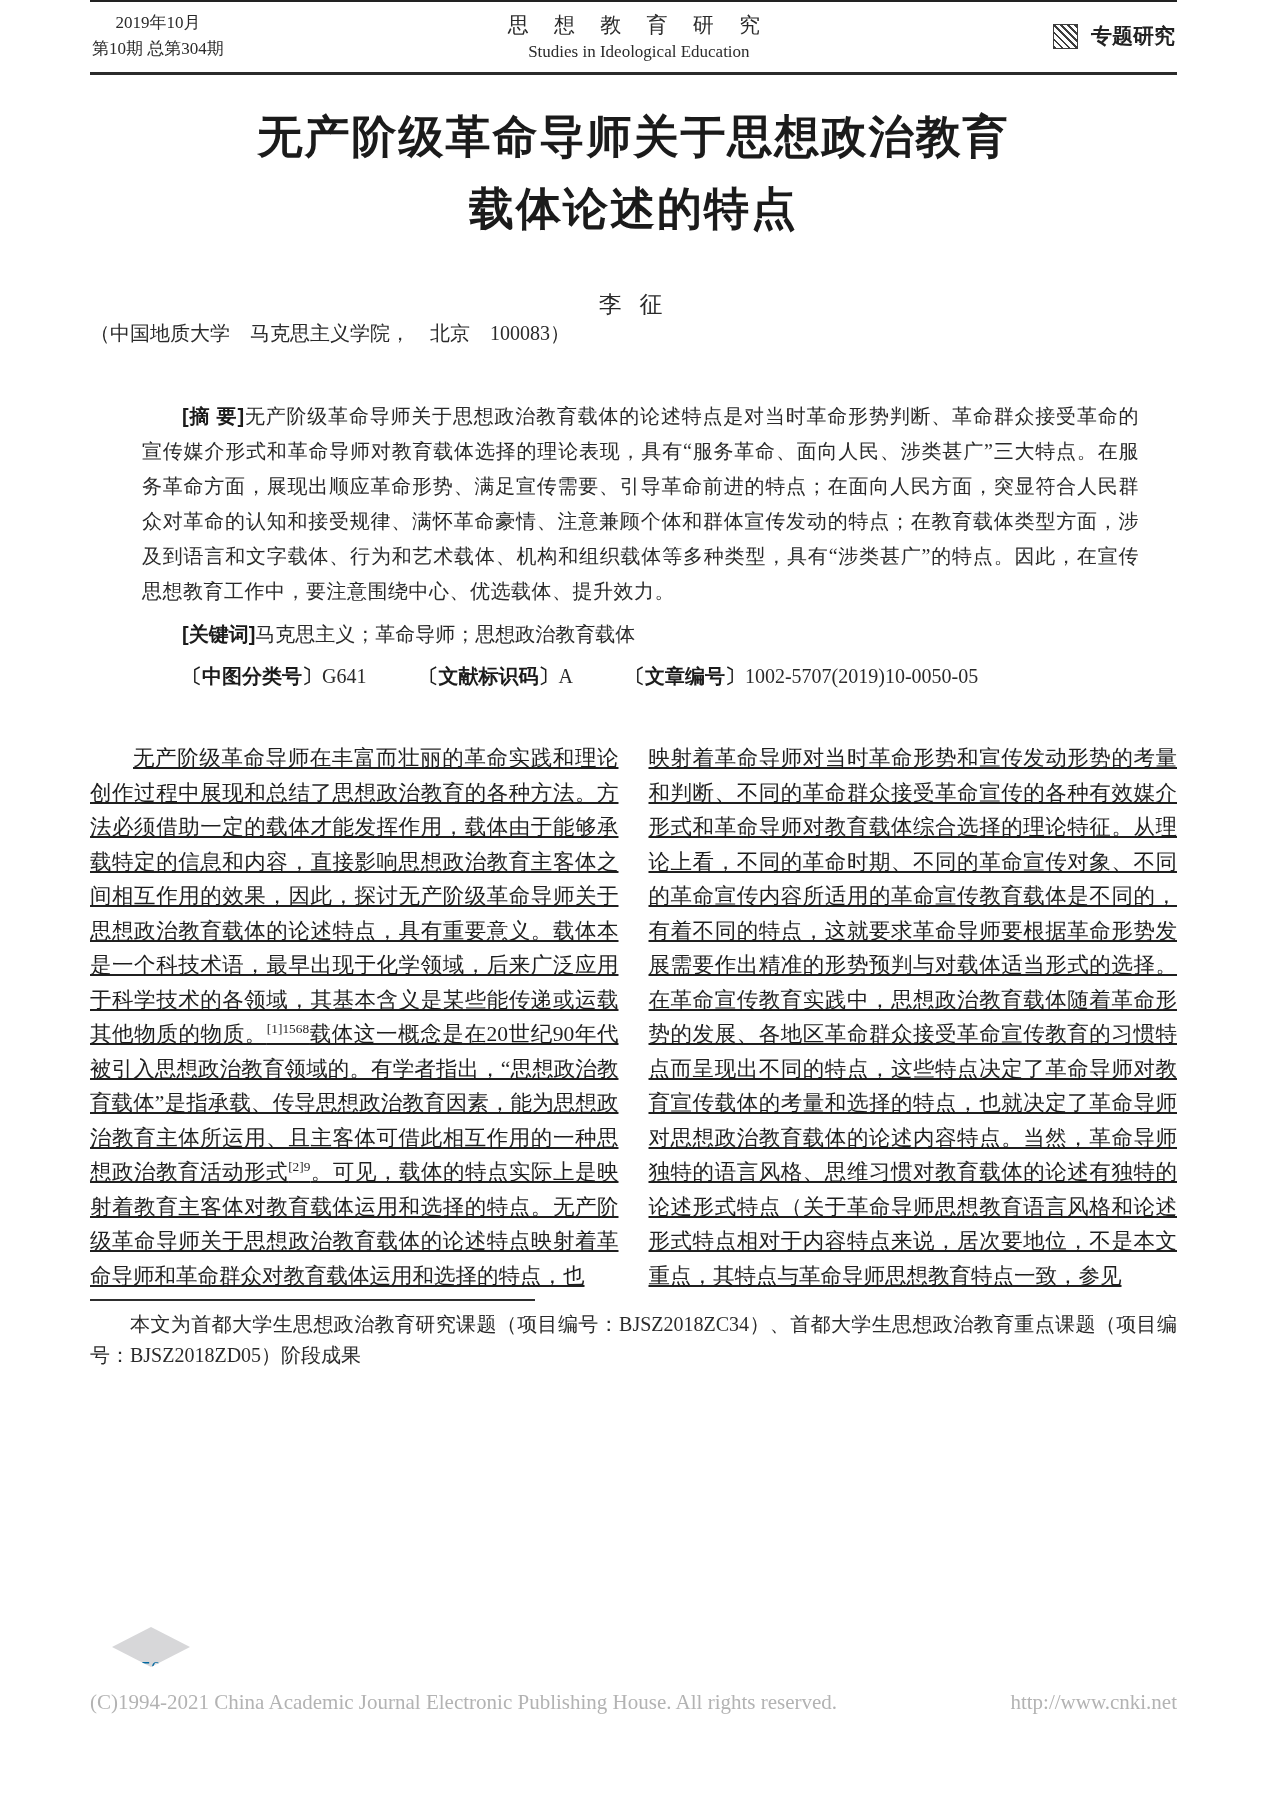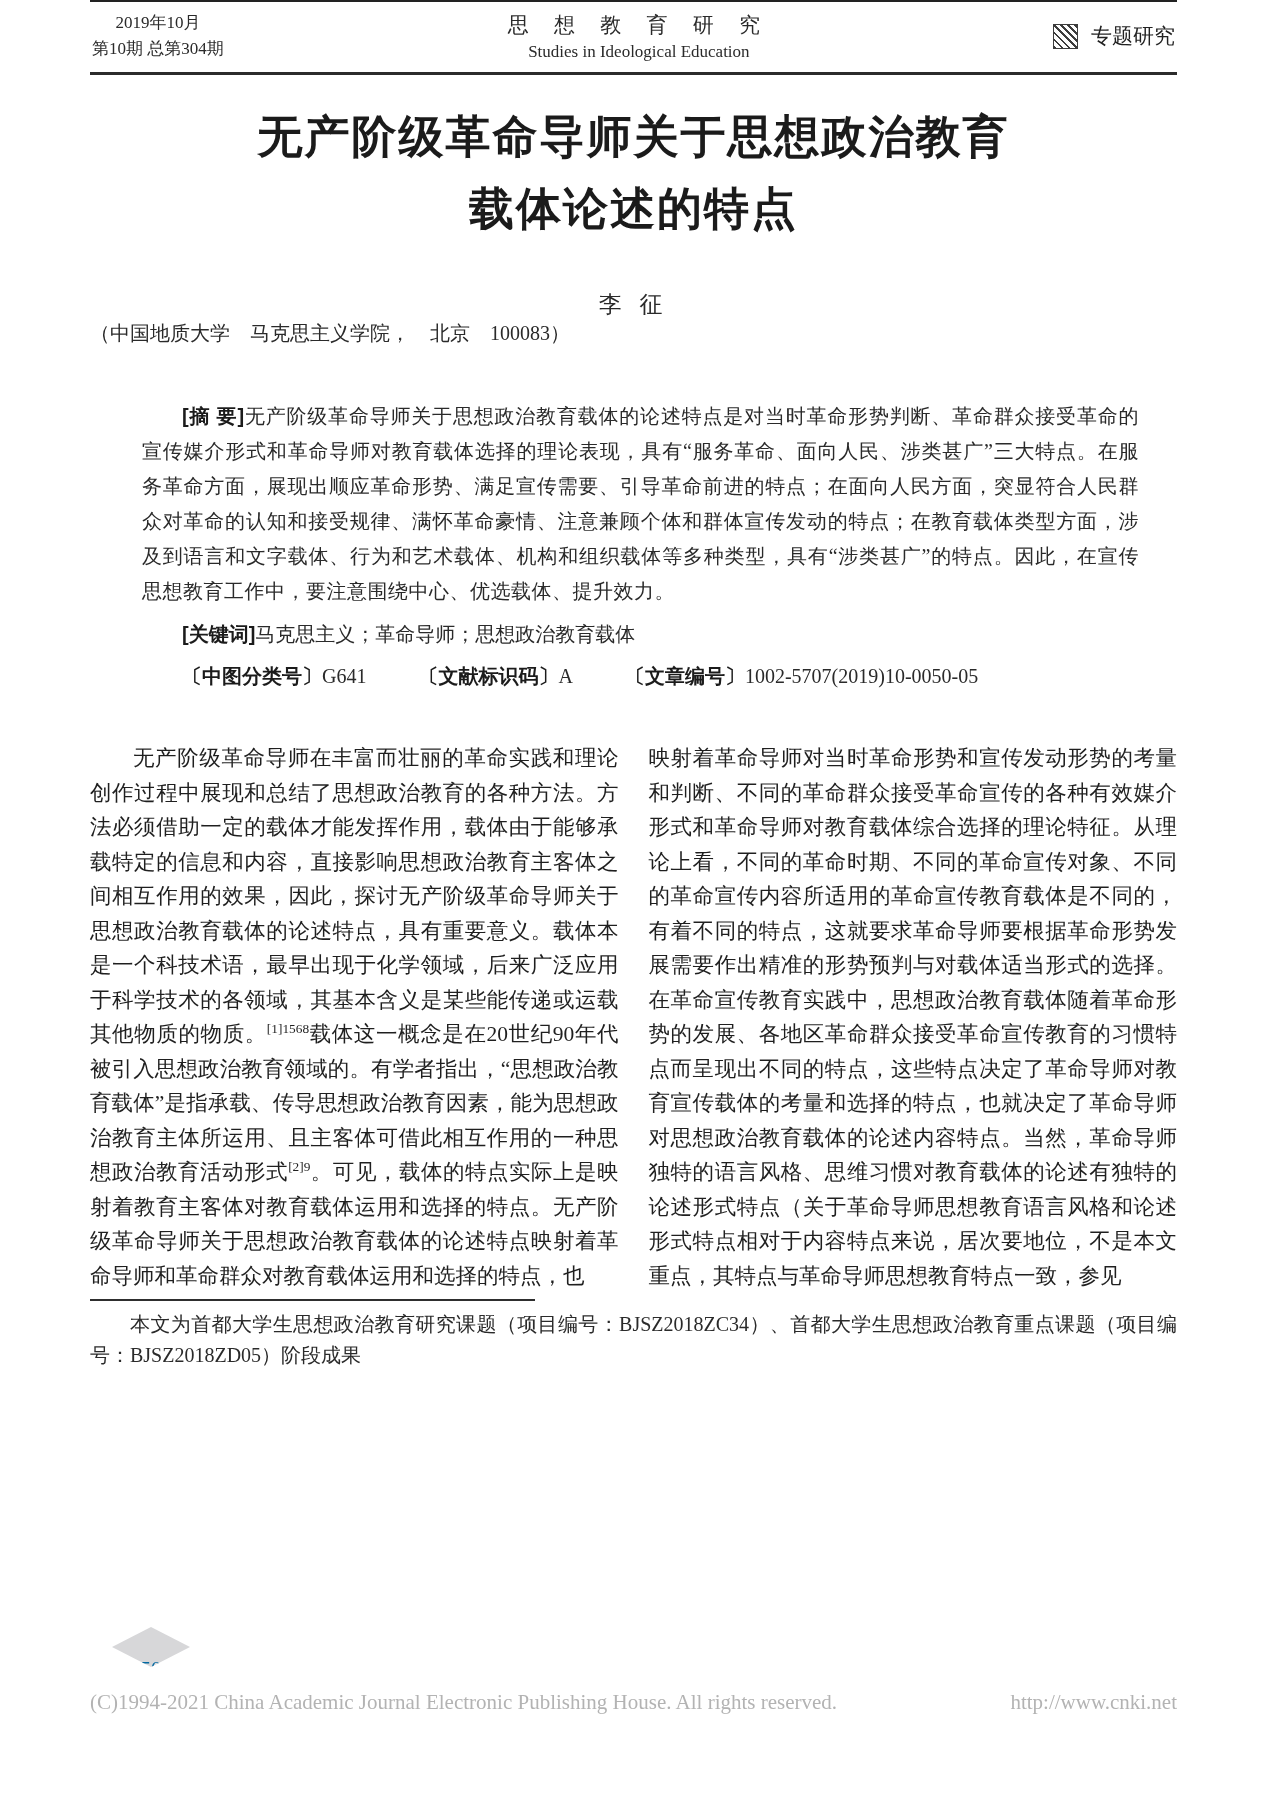--- a/index.html
+++ b/index.html
@@ -54,20 +54,21 @@
   }
   .hatch-icon {
     width: 23px;
     height: 23px;
     background: repeating-linear-gradient(45deg, #3c3c3c 0 2px, #fdfdfd 2px 5px);
     outline: 1px solid #3c3c3c;
   }
   .section-label {
     font-size: 21px;
     color: #222;
+    font-weight: bold;
   }
 
   
   .article-title {
     margin-top: 26px;
     text-align: center;
     font-family: "Liberation Sans", sans-serif;
     font-weight: 900;
     font-size: 45px;
     line-height: 72px;
@@ -118,21 +119,21 @@
     display: flex;
     gap: 30px;
     font-size: 21.5px;
     line-height: 34.5px;
     color: #1f1f1f;
   }
   .body-col {
     flex: 1;
     text-align: justify;
   }
-  .body-col p { margin: 0; }
+  .body-col p { margin: 0; text-decoration: underline; }
   .indent-first { text-indent: 2em; }
   .sup {
     font-size: 0.62em;
     vertical-align: super;
     line-height: 0;
   }
 
   
   .footnote {
     margin-top: 6px;

